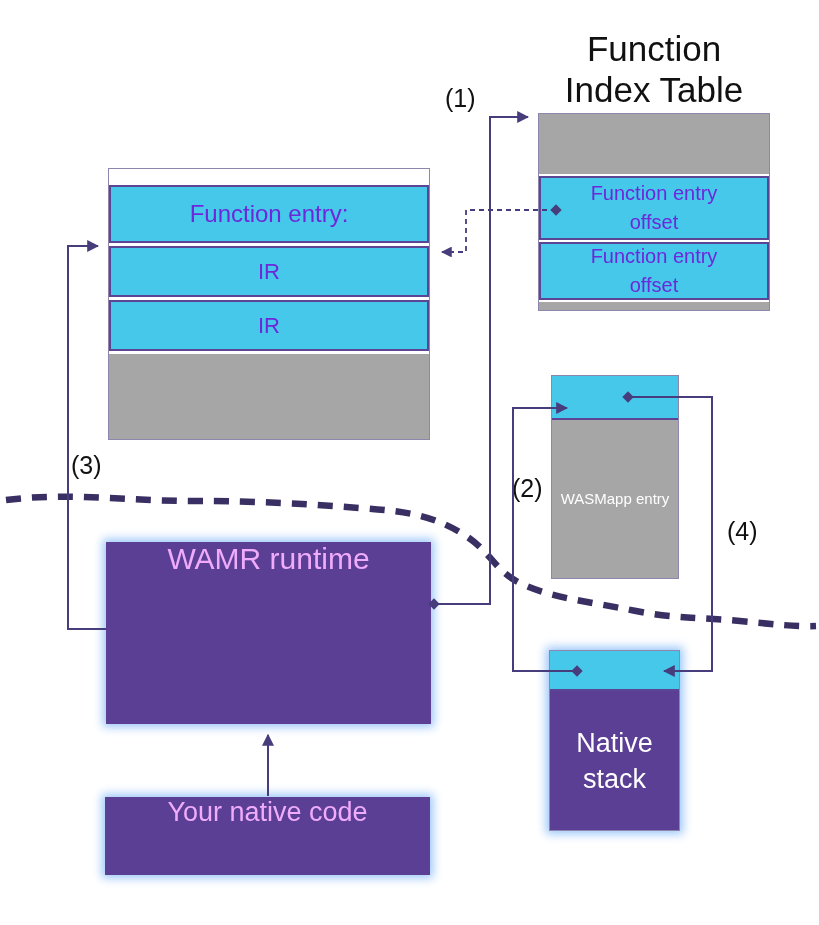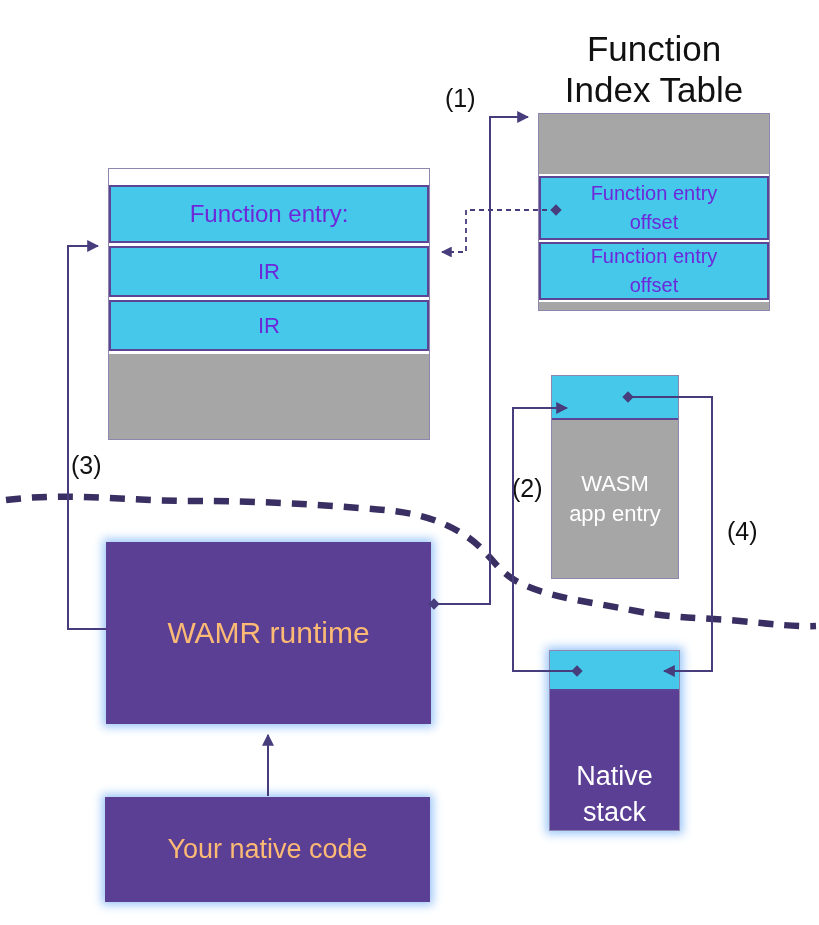--- a/index.html
+++ b/index.html
@@ -46,34 +46,34 @@
               background: #fff; border: 1px solid var(--color-box_border); display: flex; flex-direction: column; }
   .wasm-app .header { height: 82px; background: var(--color-gray); color: #fff; font-size: 27px;
                       display: flex; align-items: center; justify-content: center; }
   .wasm-app .row-entry { height: 58px; margin-top: 16px; font-size: 24px; }
   .wasm-app .row-ir { height: 51px; margin-top: 3px; font-size: 22px; }
   .wasm-app .footer { flex: 1; margin-top: 3px; }
 
   .wasm-stack { position: absolute; left: 551px; top: 375px; width: 128px; height: 204px;
                 background: #fff; border: 1px solid var(--color-box_border); display: flex; flex-direction: column; }
   .wasm-stack .cyan-top { height: 44px; background: var(--color-cyan); border-bottom: 2px solid var(--color-cyan_border); }
-  .wasm-stack .body { flex: 1; background: var(--color-gray); color: #fff; font-size: 22px; line-height: 30px;
-                      display: flex; flex-direction: column; align-items: center; justify-content: center; text-align: center; }
+  .wasm-stack .body { flex: 1; background: var(--color-gray); color: #fff; font-size: 15px; line-height: 30px;
+                      display: flex; flex-direction: row; align-items: center; justify-content: center; text-align: center; }
 
-  .purple-box { background: var(--color-purple); color: #fdba74; display: flex; align-items: center;
+  .purple-box { background: var(--color-purple); color: #f0abfc; display: flex; 
                 justify-content: center; box-shadow: 0 0 9px 3px rgba(150,195,248,0.95); }
   .wamr { position: absolute; left: 106px; top: 542px; width: 325px; height: 182px; font-size: 30px; }
-  .native-code { position: absolute; left: 105px; top: 797px; width: 325px; height: 105px; font-size: 27px; }
+  .native-code { position: absolute; left: 105px; top: 797px; width: 325px; height: 78px; font-size: 27px; }
 
   .native-stack { position: absolute; left: 549px; top: 650px; width: 131px; height: 181px;
                   display: flex; flex-direction: column; border: 1px solid var(--color-box_border);
                   box-shadow: 0 0 9px 3px rgba(150,195,248,0.95); }
   .native-stack .cyan-top { height: 40px; background: var(--color-cyan); border-bottom: 2px solid var(--color-cyan_border); }
   .native-stack .body { flex: 1; background: var(--color-purple); color: #fff; font-size: 27px; line-height: 36px;
-                        display: flex; flex-direction: column; align-items: center; justify-content: flex-end; text-align: center; }
+                        display: flex; flex-direction: column; align-items: center; justify-content: center; text-align: center; }
 </style>
 </head>
 <body>
 
 <div class="canvas">
 
   <div class="fit-title">
     <div>Function</div>
     <div>Index Table</div>
   </div>

